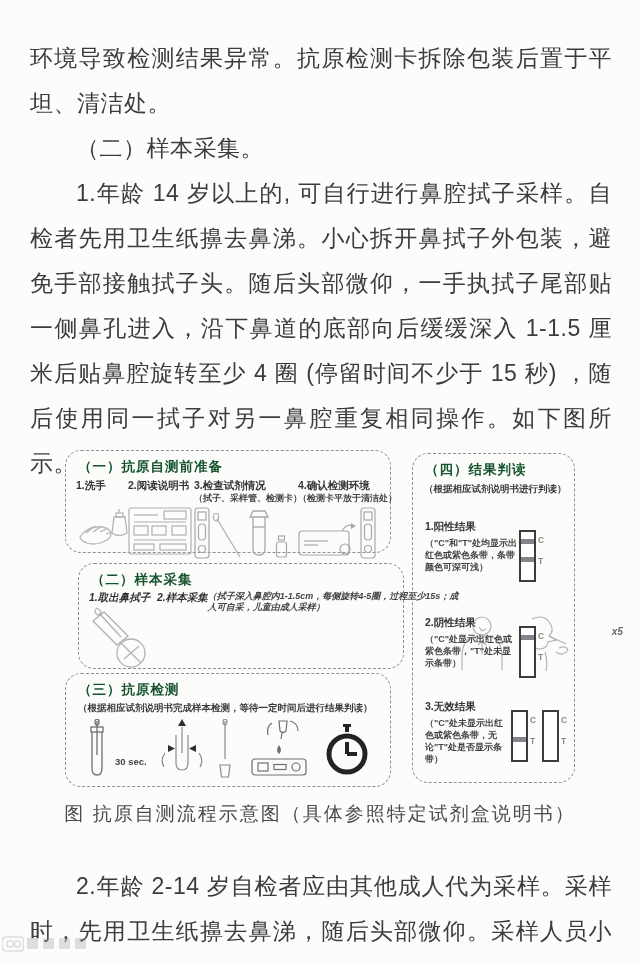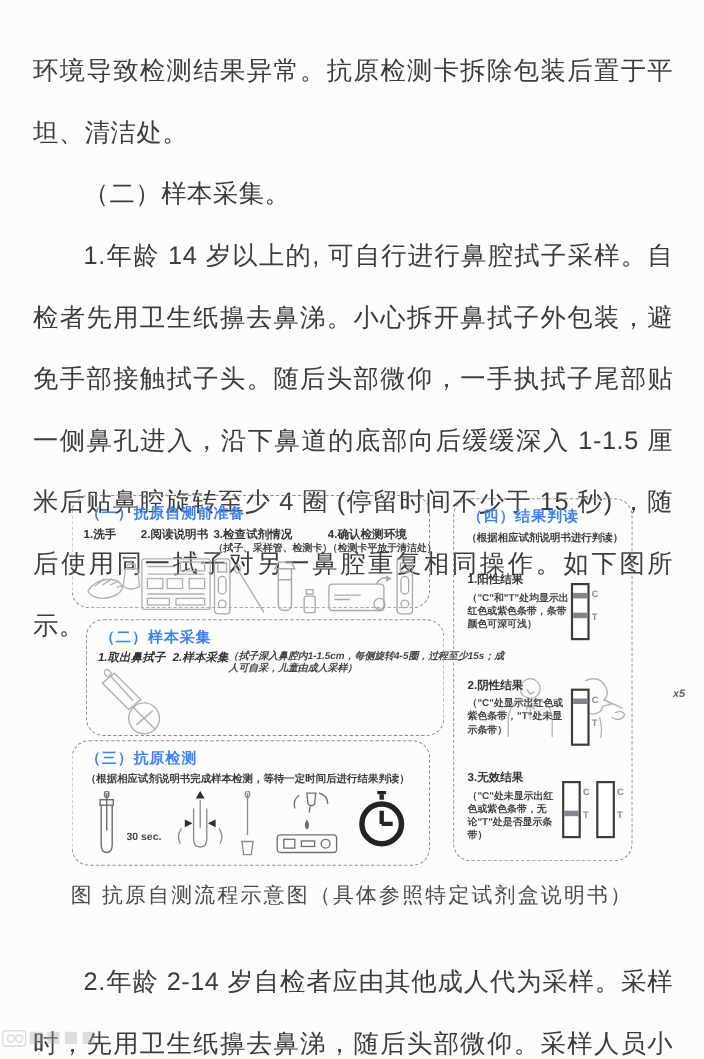--- a/index.html
+++ b/index.html
@@ -5,61 +5,61 @@
   html,body{margin:0;padding:0;}
   body{background:#ffffff;}
   .page{
     position:relative; width:640px; height:963px; overflow:hidden;
     background:#fcfcfb; color:#3c3c3c;
     font-family:"Liberation Sans","DejaVu Sans",sans-serif;
   }
   
   .toptext{position:absolute; top:36px; left:30px; width:582px;}
   .toptext p, .para3 p{
-    margin:0; font-size:23px; line-height:56px; text-align:justify;
+    margin:0; font-size:23px; line-height:45px; text-align:justify;
     color:#3c3c3c; letter-spacing:0.5px;
   }
   .indent{text-indent:2em;}
   .para3{position:absolute; top:864px; left:30px; width:582px;}
   .caption{
     position:absolute; top:801px; left:0; width:640px; text-align:center;
     font-size:19px; letter-spacing:2px; color:#4a4a4a;
   }
   
   .diagram{position:absolute; top:440px; left:0; width:640px; height:360px;}
   .panel{
     position:absolute; border:1.5px dashed #8f8f8f; border-radius:16px;
     box-sizing:border-box; background:transparent;
   }
   .panel1{left:65px; top:10px;  width:326px; height:103px;}
   .panel2{left:78px; top:123px; width:326px; height:106px;}
   .panel3{left:65px; top:233px; width:326px; height:114px;}
   .panel4{left:412px; top:13px; width:163px; height:330px;}
   .panel-title{
-    font-size:13.5px; font-weight:700; color:#3b82f6;
+    font-size:13.5px; font-weight:700; color:#14532d;
     margin:7px 0 1px 12px; letter-spacing:1px; white-space:nowrap;
   }
   .step-label{font-size:10.5px; font-weight:700; color:#333; white-space:nowrap;}
   .step-note{font-size:9px; font-weight:700; color:#444; min-height:12px; line-height:11px;}
   .nowrap{white-space:nowrap;}
   
   .p1-grid{display:flex; padding:2px 6px 0 10px;}
   .p1-grid .pstep{display:flex; flex-direction:column;}
   .c1{width:58px;} .c2{width:76px;} .c3{width:104px;} .c4{width:86px;}
   .step-icons{display:flex; align-items:flex-end; gap:2px; margin-top:2px;}
   
   .p2-grid{display:flex; padding:1px 6px 0 10px;font-style:italic;}
   .p2-left{width:88px; display:flex; flex-direction:column;}
   .p2-right{flex:1; display:flex; }
   .p2-note{width:252px;}
   .p2-icons{display:flex; align-items:flex-end; gap:14px; margin-top:0px;}
   .x5{font-size:10px; font-weight:700; color:#666; margin-left:26px; align-self:center;}
   
   .p3-note{font-size:9.5px; font-weight:700; color:#3a3a3a; margin:3px 0 0 12px; white-space:nowrap;}
-  .p3-icons{display:flex; align-items:flex-start; justify-content:space-between; padding:4px 20px 0 16px;}
+  .p3-icons{display:flex; align-items:center; justify-content:space-between; padding:4px 20px 0 16px;}
   .timer-text{font-size:9.5px; font-weight:700; color:#444; margin:0 0 14px 3px;}
   .grp{display:flex; align-items:flex-end;}
   
   .p4-note{font-size:9.5px; font-weight:700; color:#3a3a3a; margin:4px 0 0 11px; white-space:nowrap;}
   .result{display:flex; padding:0 6px 0 12px;}
   .r1{margin-top:24px;} .r2{margin-top:34px;} .r3{margin-top:22px;}
   .result-text{width:94px;}
   .result-label{font-size:10.5px; font-weight:700; color:#333; margin-bottom:3px;}
   .result-note{font-size:9px; font-weight:700; color:#444; line-height:12px;}
   .strips{display:flex; gap:5px; margin-top:10px;}

